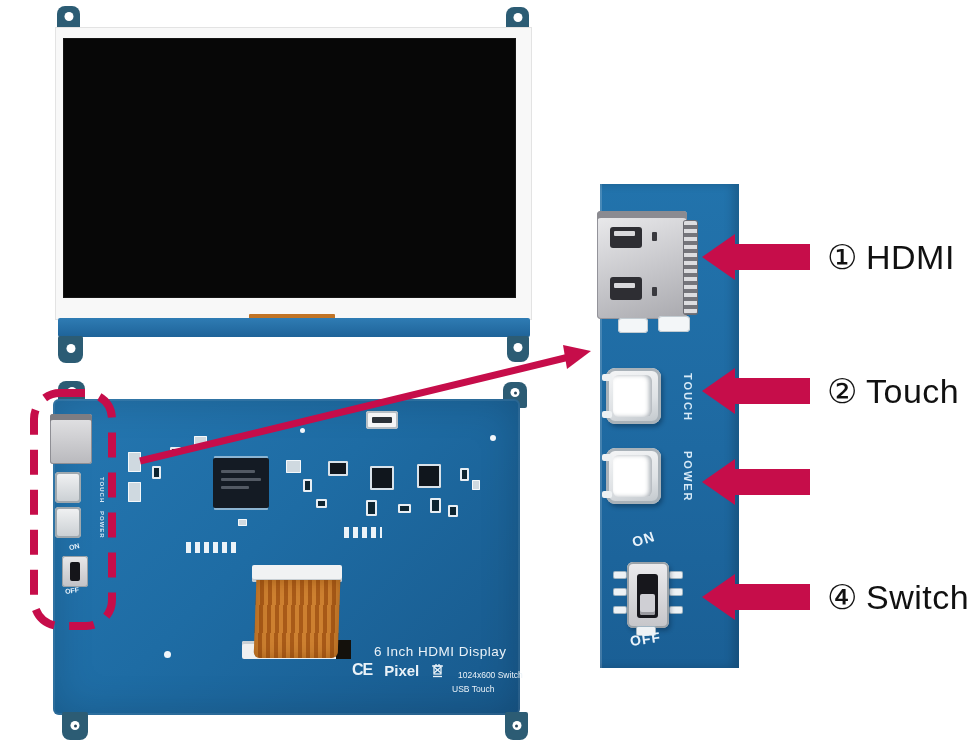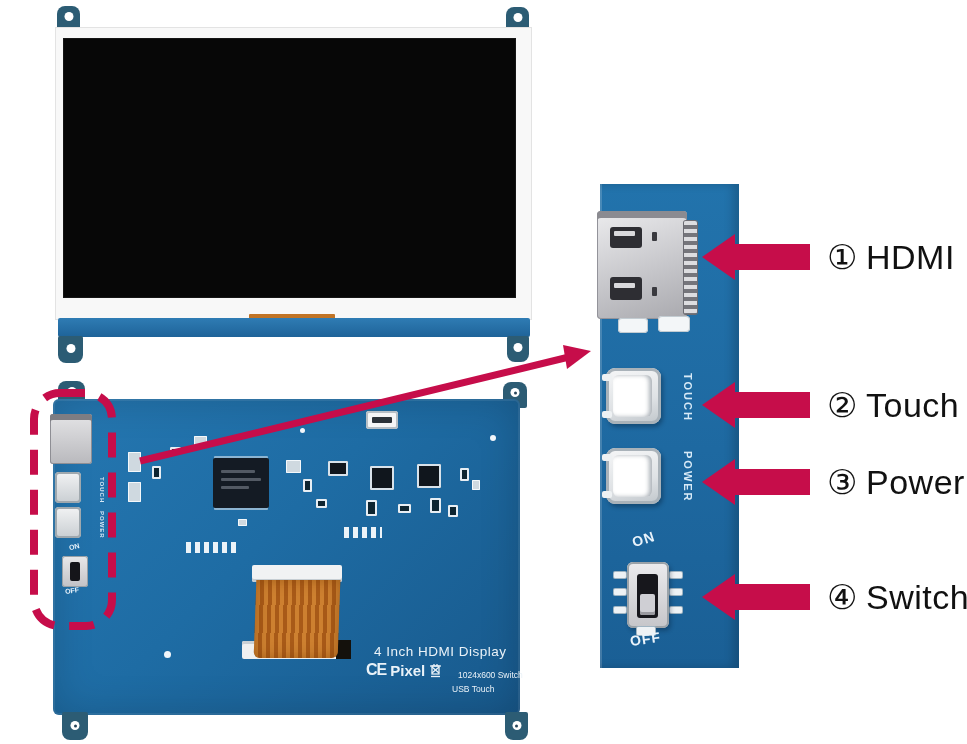--- a/index.html
+++ b/index.html
@@ -48,21 +48,21 @@
 
   .ffc-top{position:absolute;left:252px;top:565px;width:90px;height:17px;background:#f1f2f3;border-radius:2px;box-shadow:inset 0 -3px 0 #c6cdd2;}
   .ffc-ribbon{position:absolute;left:255px;top:580px;width:84px;height:78px;border-radius:0 0 6px 6px;
     background:repeating-linear-gradient(90deg,#cd8030 0 4px,#a85a18 4px 8px);
     box-shadow:inset 0 0 14px rgba(120,60,0,.5);transform:skewX(-2deg);}
   .ffc-bottom{position:absolute;left:242px;top:641px;width:108px;height:18px;background:#eef0f1;border-radius:2px;box-shadow:inset 0 3px 0 #c9d0d5;}
   .ffc-dark{position:absolute;left:336px;top:640px;width:15px;height:19px;background:#14110c;}
 
   .silk{color:var(--silk-white,#EAF2F8);}
   .silk-product{position:absolute;left:374px;top:644px;font-size:13.5px;letter-spacing:.5px;}
-  .silk-ce-row{position:absolute;left:366px;top:661px;display:flex;align-items:center;gap:4px;text-align:right;}
+  .silk-ce-row{position:absolute;left:352px;top:661px;display:flex;align-items:center;gap:12px;text-align:right;}
   .ce-mark{font-size:16px;font-weight:bold;letter-spacing:-1px;}
   .rohs{font-size:15px;font-weight:bold;letter-spacing:0;}
   .silk-res{position:absolute;left:458px;top:670px;font-size:8.5px;}
   .silk-usb{position:absolute;left:452px;top:684px;font-size:8.5px;}
 
   
   .panel{position:absolute;left:600px;top:184px;width:139px;height:484px;
     background:linear-gradient(180deg,#2273AC 0%,#1E69A1 55%,#1A5F95 100%);
     box-shadow:inset -6px 0 10px rgba(0,0,0,.18), inset 2px 0 0 rgba(255,255,255,.18);}
   .panel-tab{position:absolute;left:604px;top:184px;width:63px;height:27px;background:#164E78;}
@@ -189,21 +189,21 @@
     <div class="padrow" style="left:186px;top:542px;width:50px;height:11px;"></div>
     <div class="dotw" style="left:164px;top:651px;width:7px;height:7px;"></div>
     <div class="dotw" style="left:490px;top:435px;width:6px;height:6px;"></div>
     <div class="dotw" style="left:300px;top:428px;width:5px;height:5px;"></div>
 
     <div class="ffc-bottom"></div>
     <div class="ffc-dark"></div>
     <div class="ffc-top"></div>
     <div class="ffc-ribbon"></div>
 
-    <div class="silk silk-product">4 Inch HDMI Display</div>
+    <div class="silk silk-product">6 Inch HDMI Display</div>
     <div class="silk silk-ce-row">
       <span class="ce-mark">CE</span>
       <span class="rohs">Pixel</span>
       <svg width="13" height="16" viewBox="0 0 13 16">
         <g stroke="#EAF2F8" stroke-width="1.3" fill="none">
           <rect x="3" y="4" width="7" height="8"></rect>
           <line x1="1" y1="4" x2="12" y2="4"></line>
           <line x1="5" y1="4" x2="5" y2="2"></line>
             <line x1="8" y1="4" x2="8" y2="2"></line>
           <line x1="2" y1="14.5" x2="11" y2="14.5"></line>
@@ -267,29 +267,28 @@
     </div>
     <div class="spin" style="left:637px;top:627px;width:18px;height:8px;"></div>
     <div class="sw-label" style="left:630px;top:631px;transform:rotate(-8deg);">OFF</div>
   </div>
 
   <div class="ann" style="top:257px;text-align:center;">
     <span class="head"></span>
       <span class="body"></span>
     <span class="txt"><span class="num">①</span><span>HDMI</span></span>
   </div>
-  <div class="ann" style="top:405px;">
+  <div class="ann" style="top:391px;">
     <span class="head"></span>
       <span class="body"></span>
     <span class="txt"><span class="num">②</span><span>Touch</span></span>
   </div>
   <div class="ann" style="top:482px;">
     <span class="head"></span>
       <span class="body"></span>
-    <span class="txt"><span class="num">③</span><span>Power</span></span>
   </div>
   <div class="ann" style="top:597px;">
     <span class="head"></span>
       <span class="body"></span>
     <span class="txt"><span class="num">④</span><span>Switch</span></span>
   </div>
 
 </div>
 
 </body></html>

